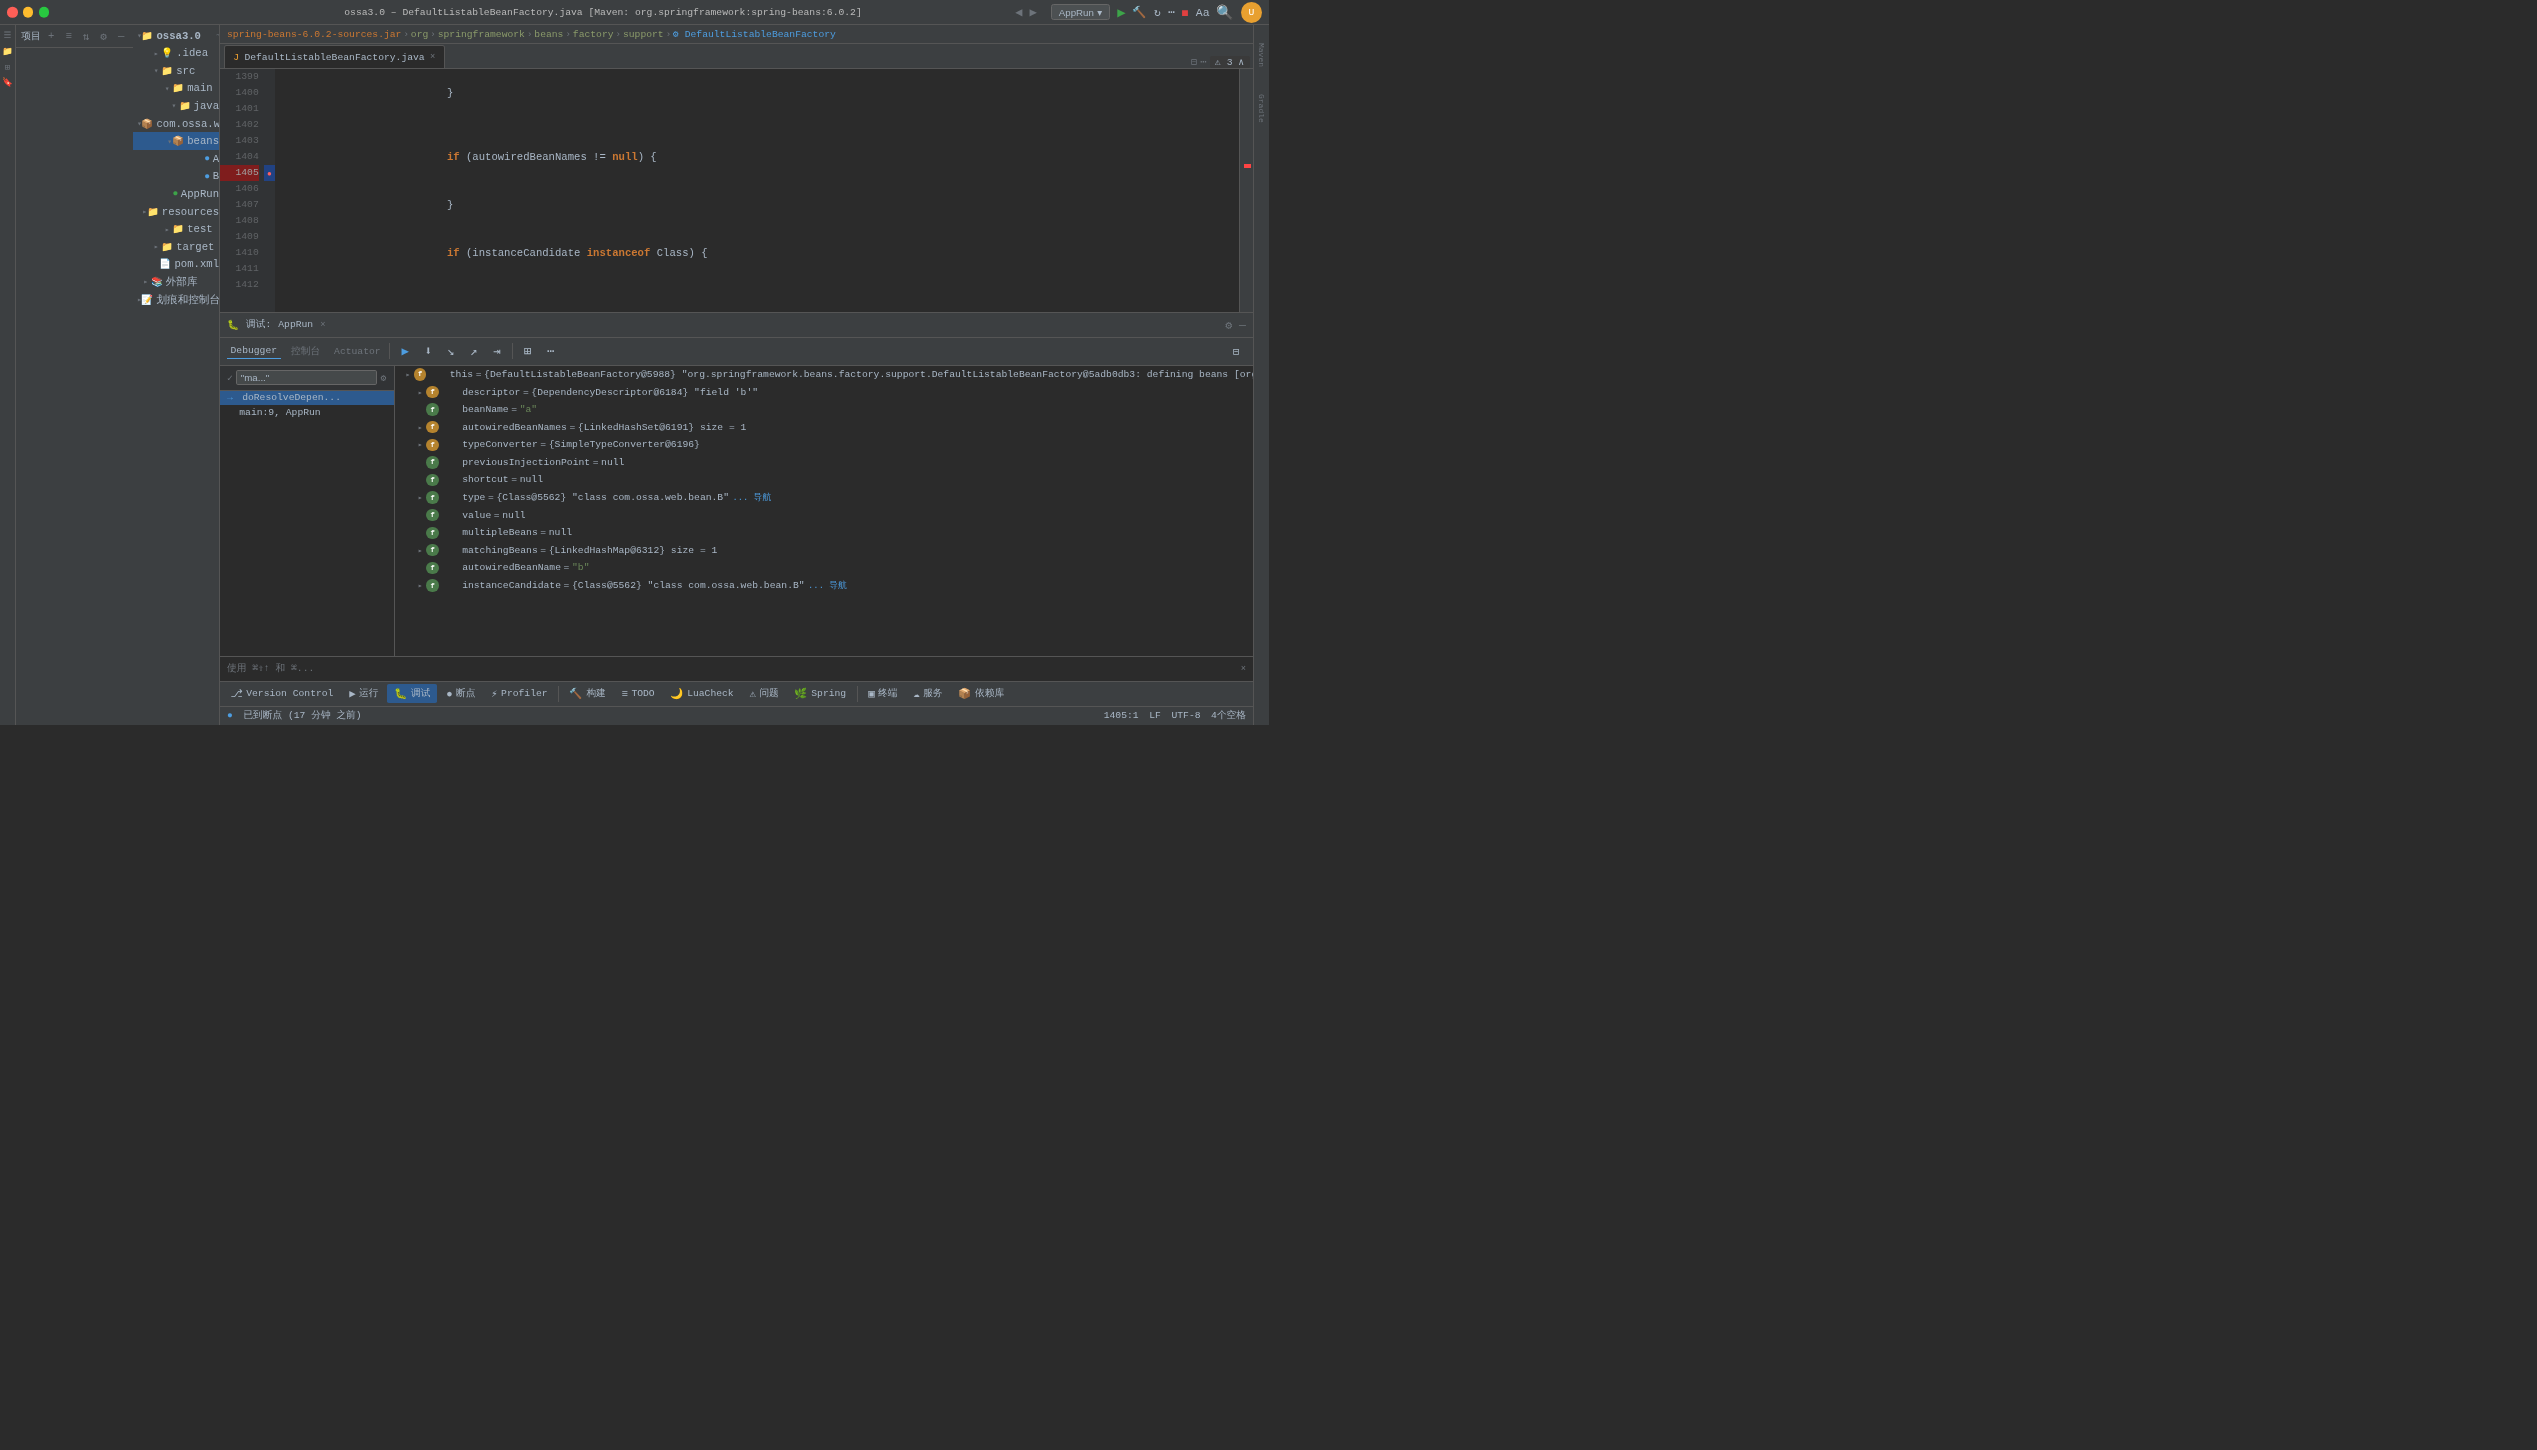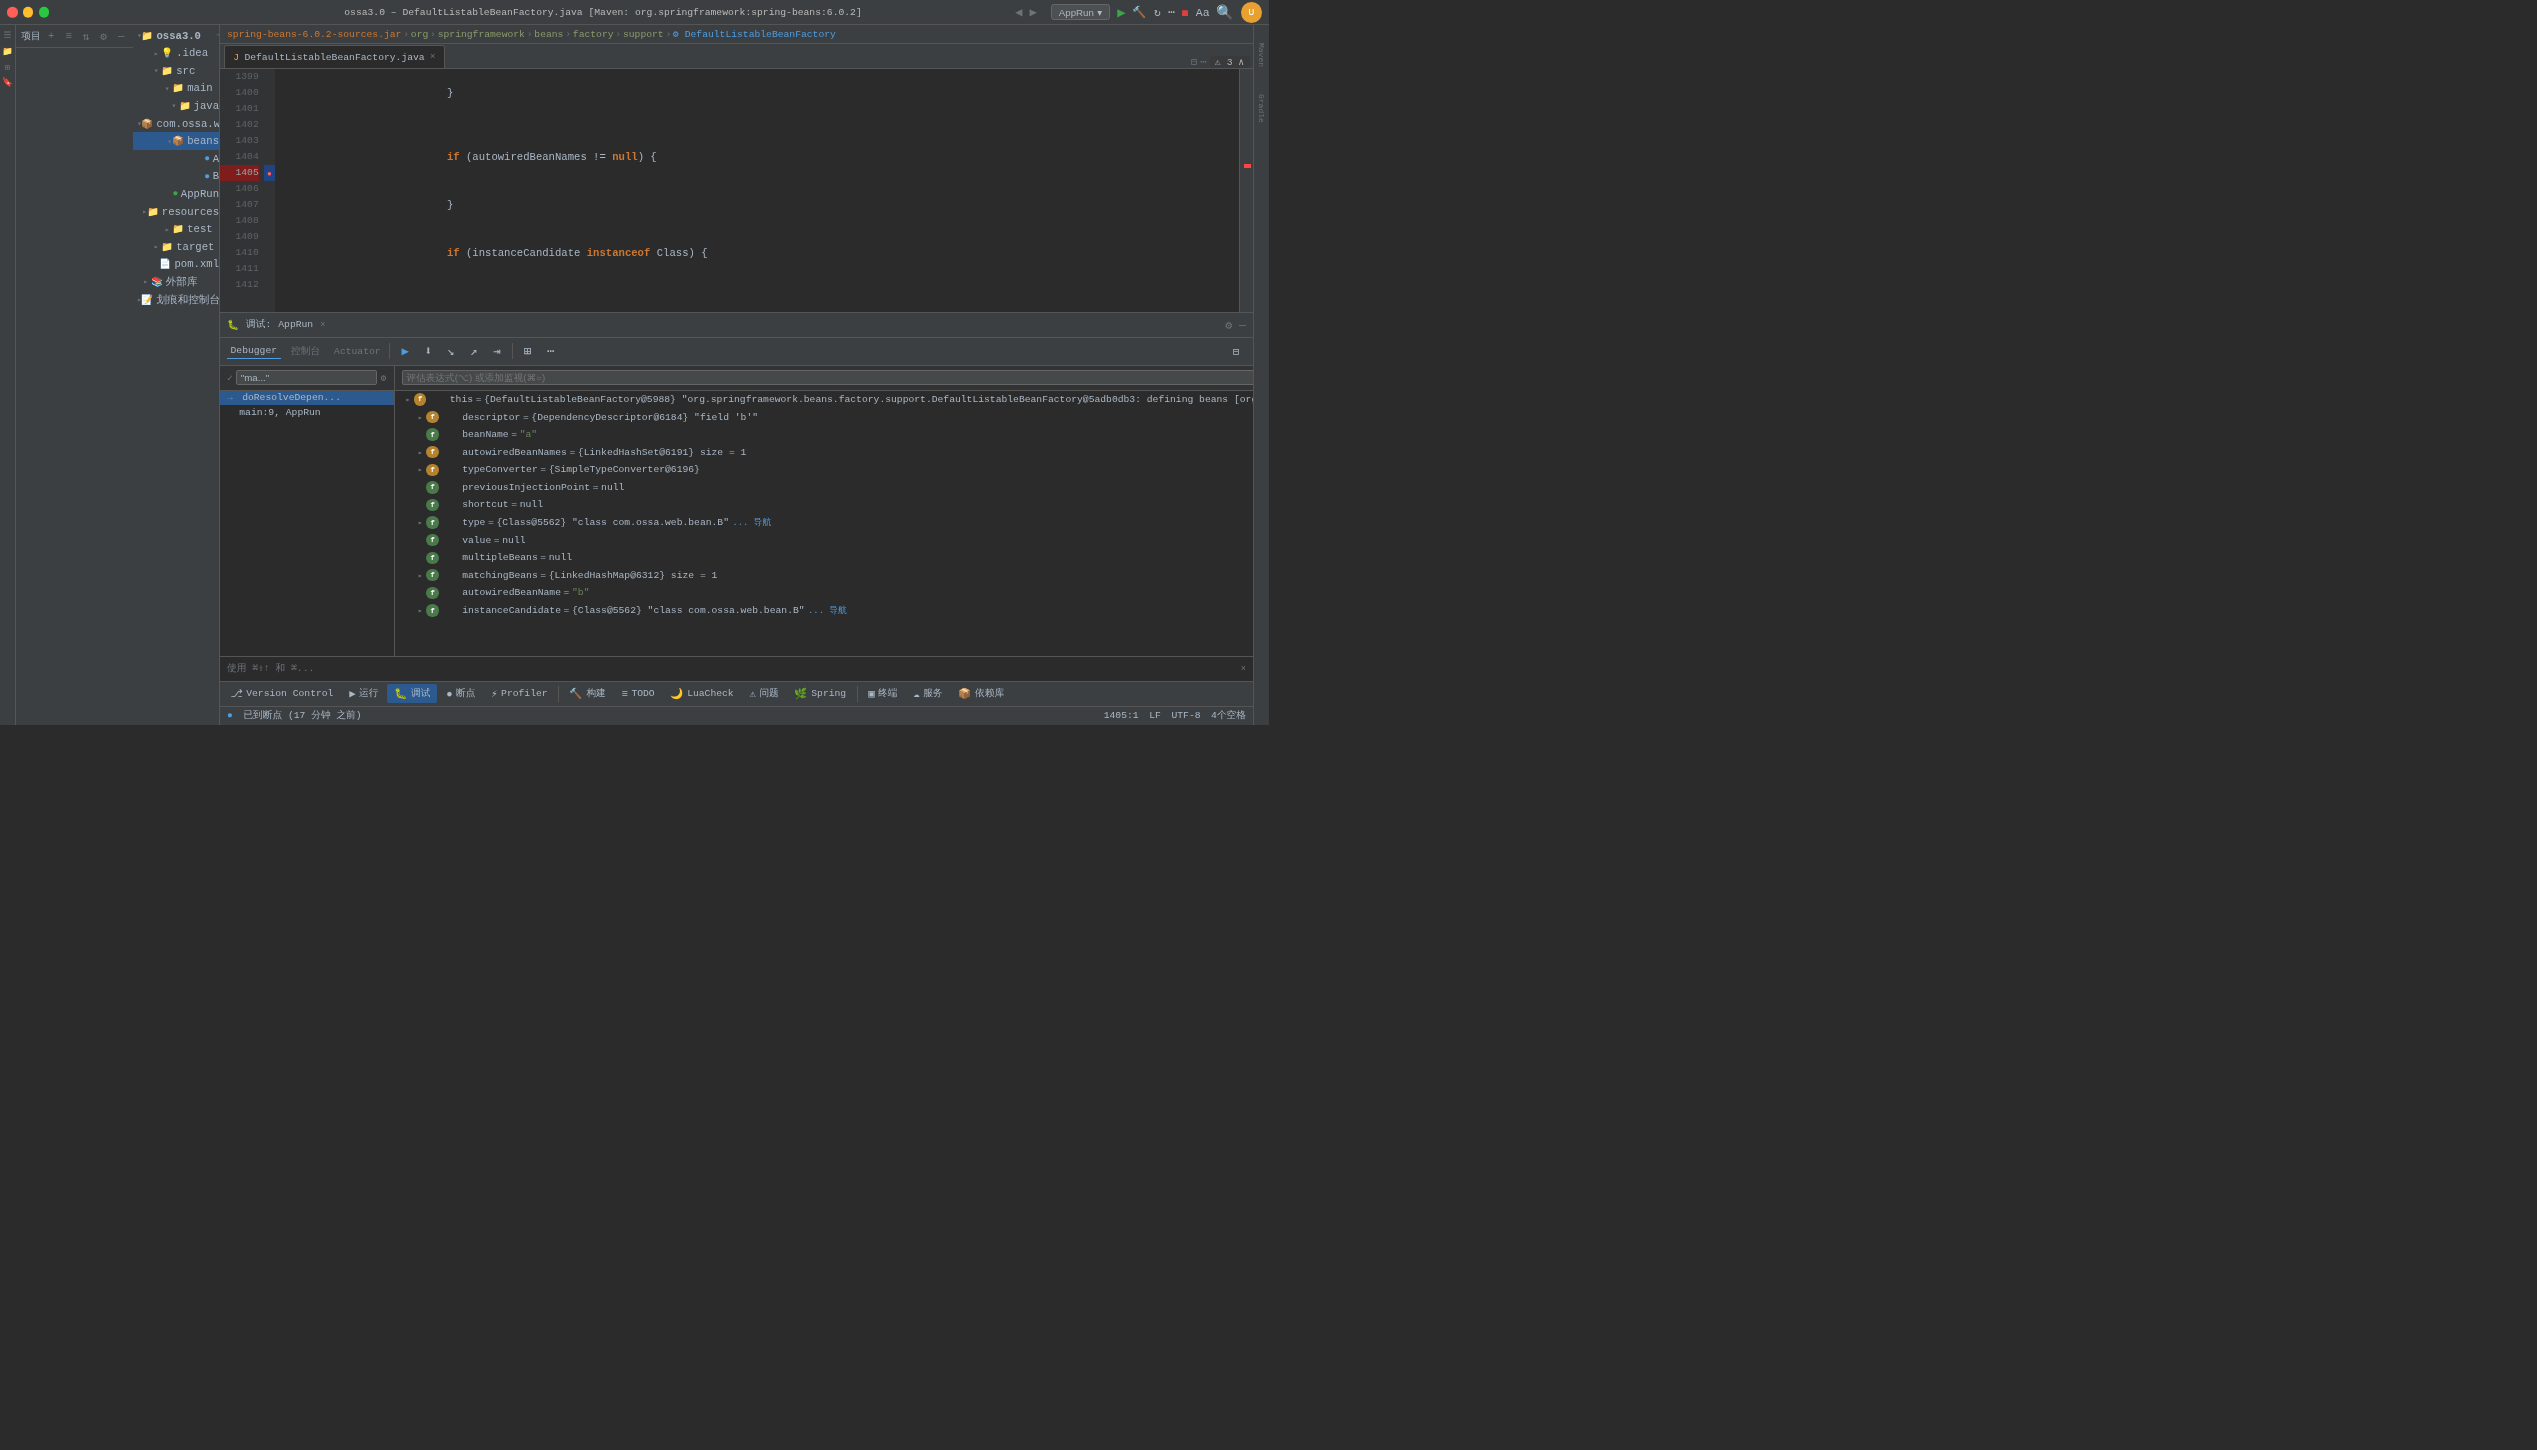--- a/index.html
+++ b/index.html
@@ -784,24 +784,20 @@
               <span class="frame-arrow">→</span>
               <span>doResolveDepen...</span>
             </div>
             <div class="frame-item">
               <span style="margin-left:12.3px;">main:9, AppRun</span>
             </div>
           </div>
         </div>
 
         <div class="debug-right">
-          <div class="watch-header">
-            <input class="watch-input" type="text" placeholder="评估表达式(⌥) 或添加监视(⌘=)" style="">
-
-          </div>
           <div class="variables-list">
 
             <div class="var-item">
               <span class="var-expand">▸</span>
               <span class="var-icon var-icon-obj">f</span>
               <span class="var-name">this</span>
               <span class="var-eq"> = </span>
               <span class="var-value">{DefaultListableBeanFactory@5988} "org.springframework.beans.factory.support.DefaultListableBeanFactory@5adb0db3: defining beans [org.springframework.context.annotation...</span>
 
             </div>

